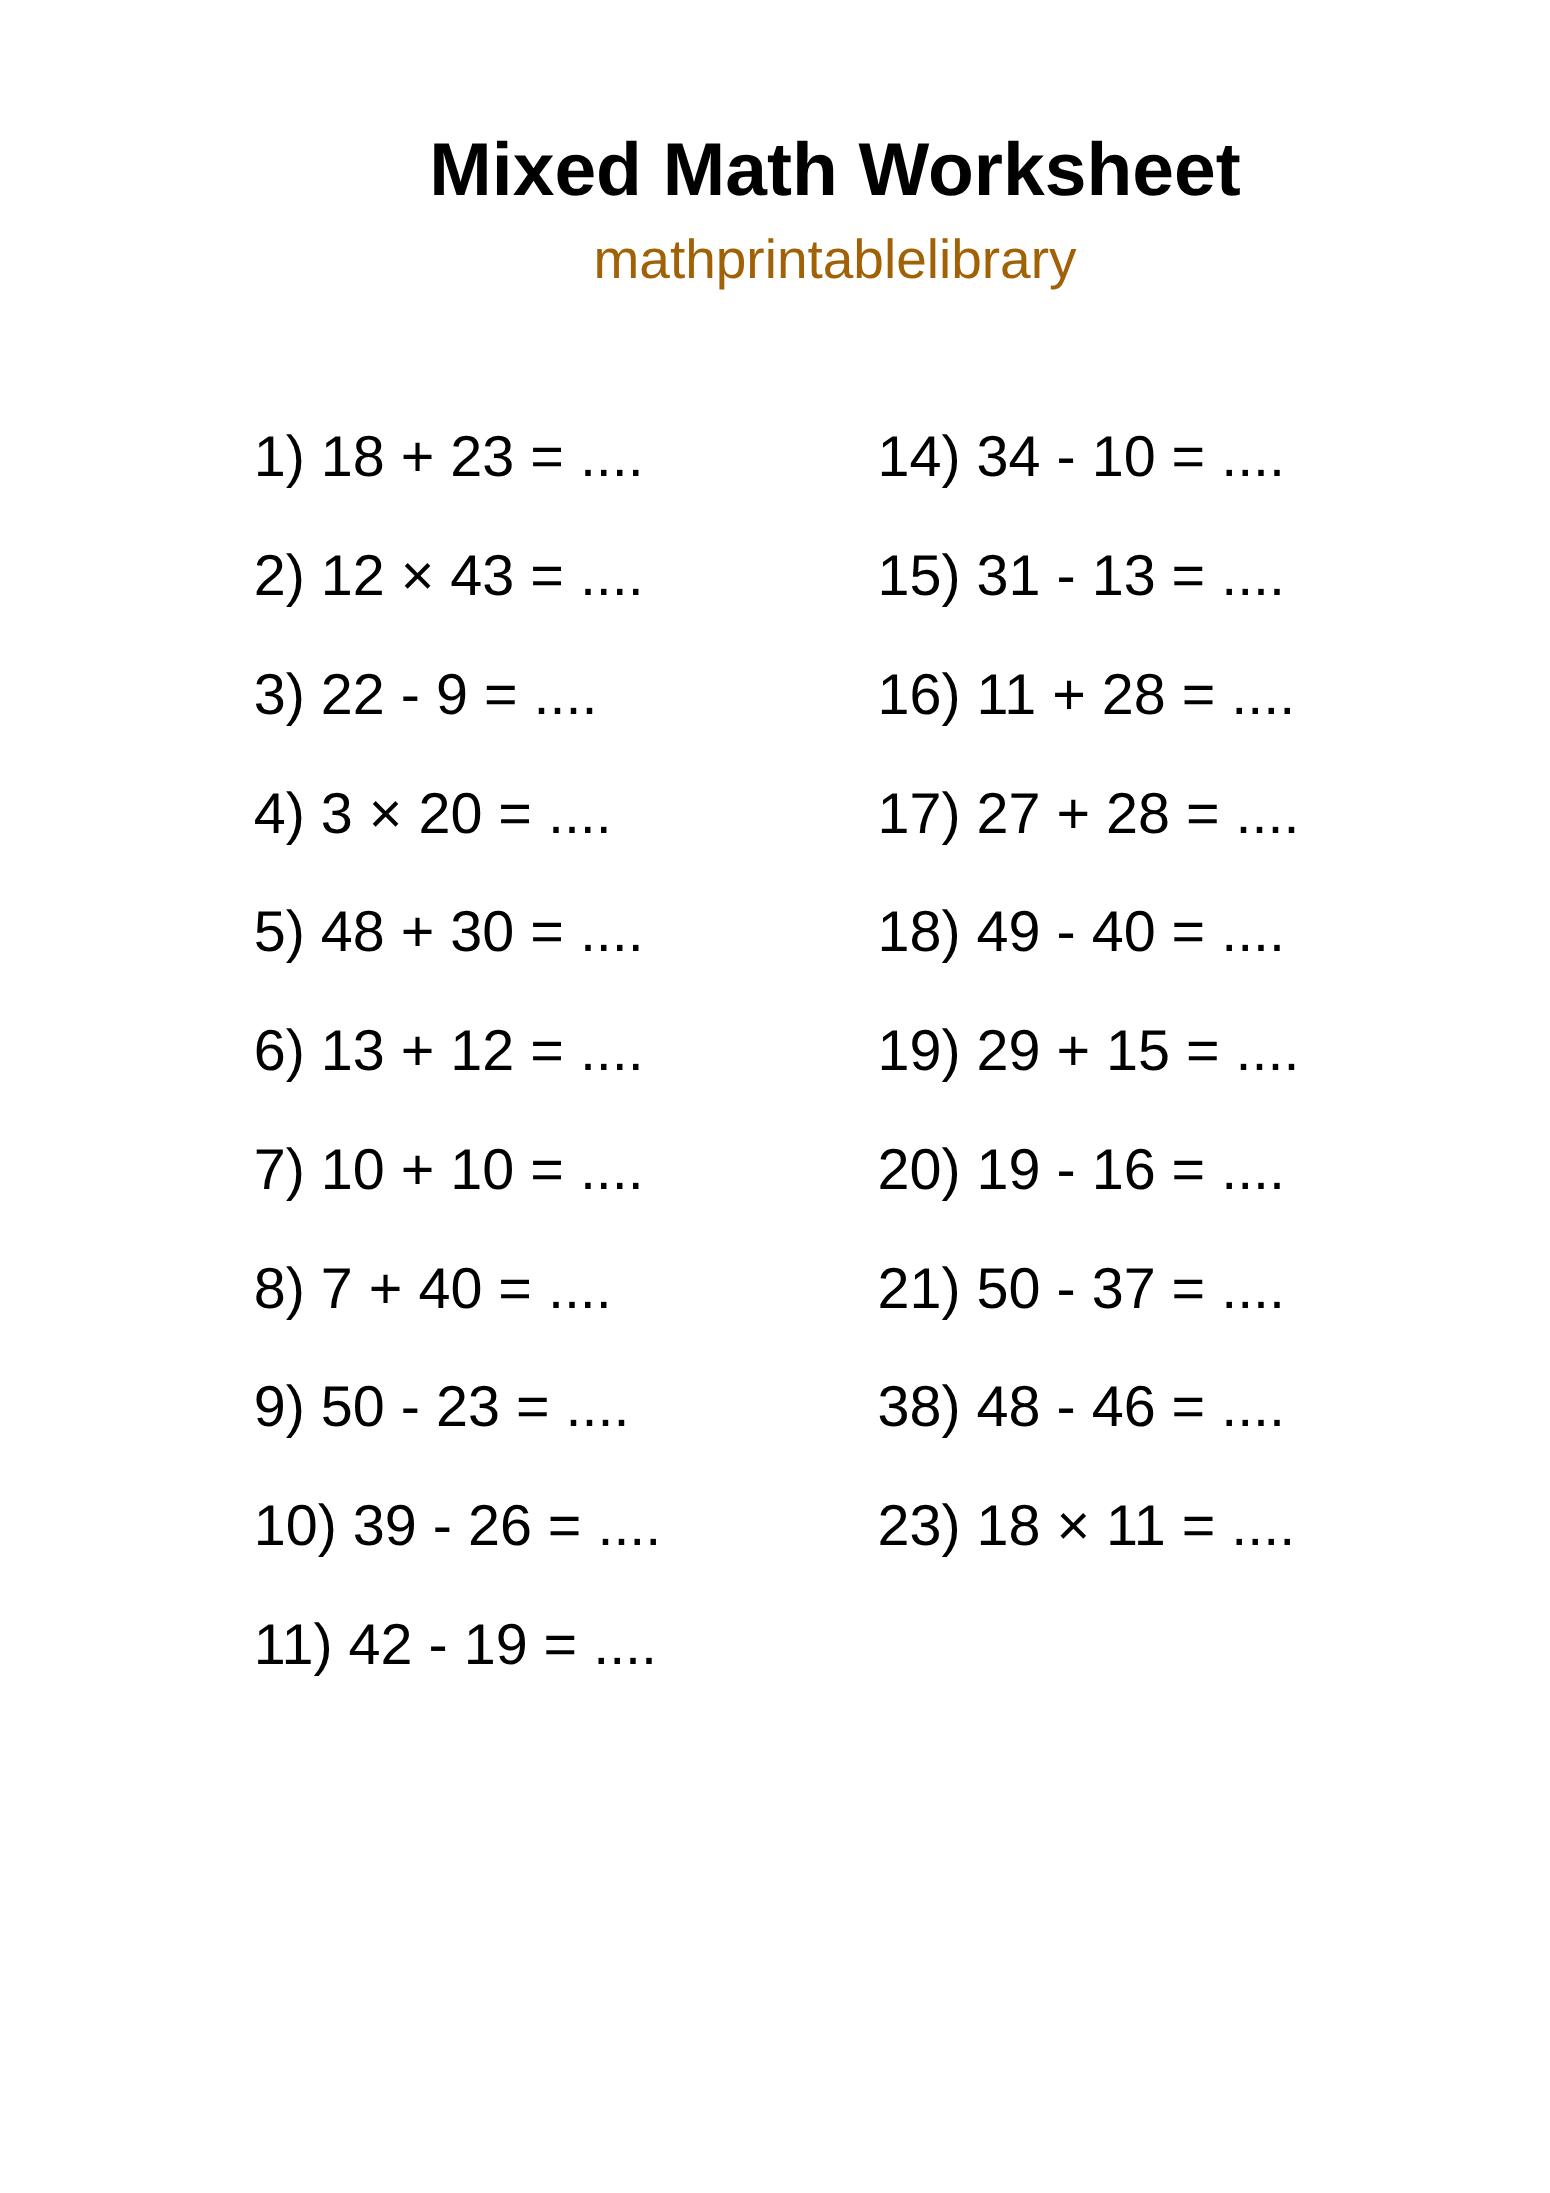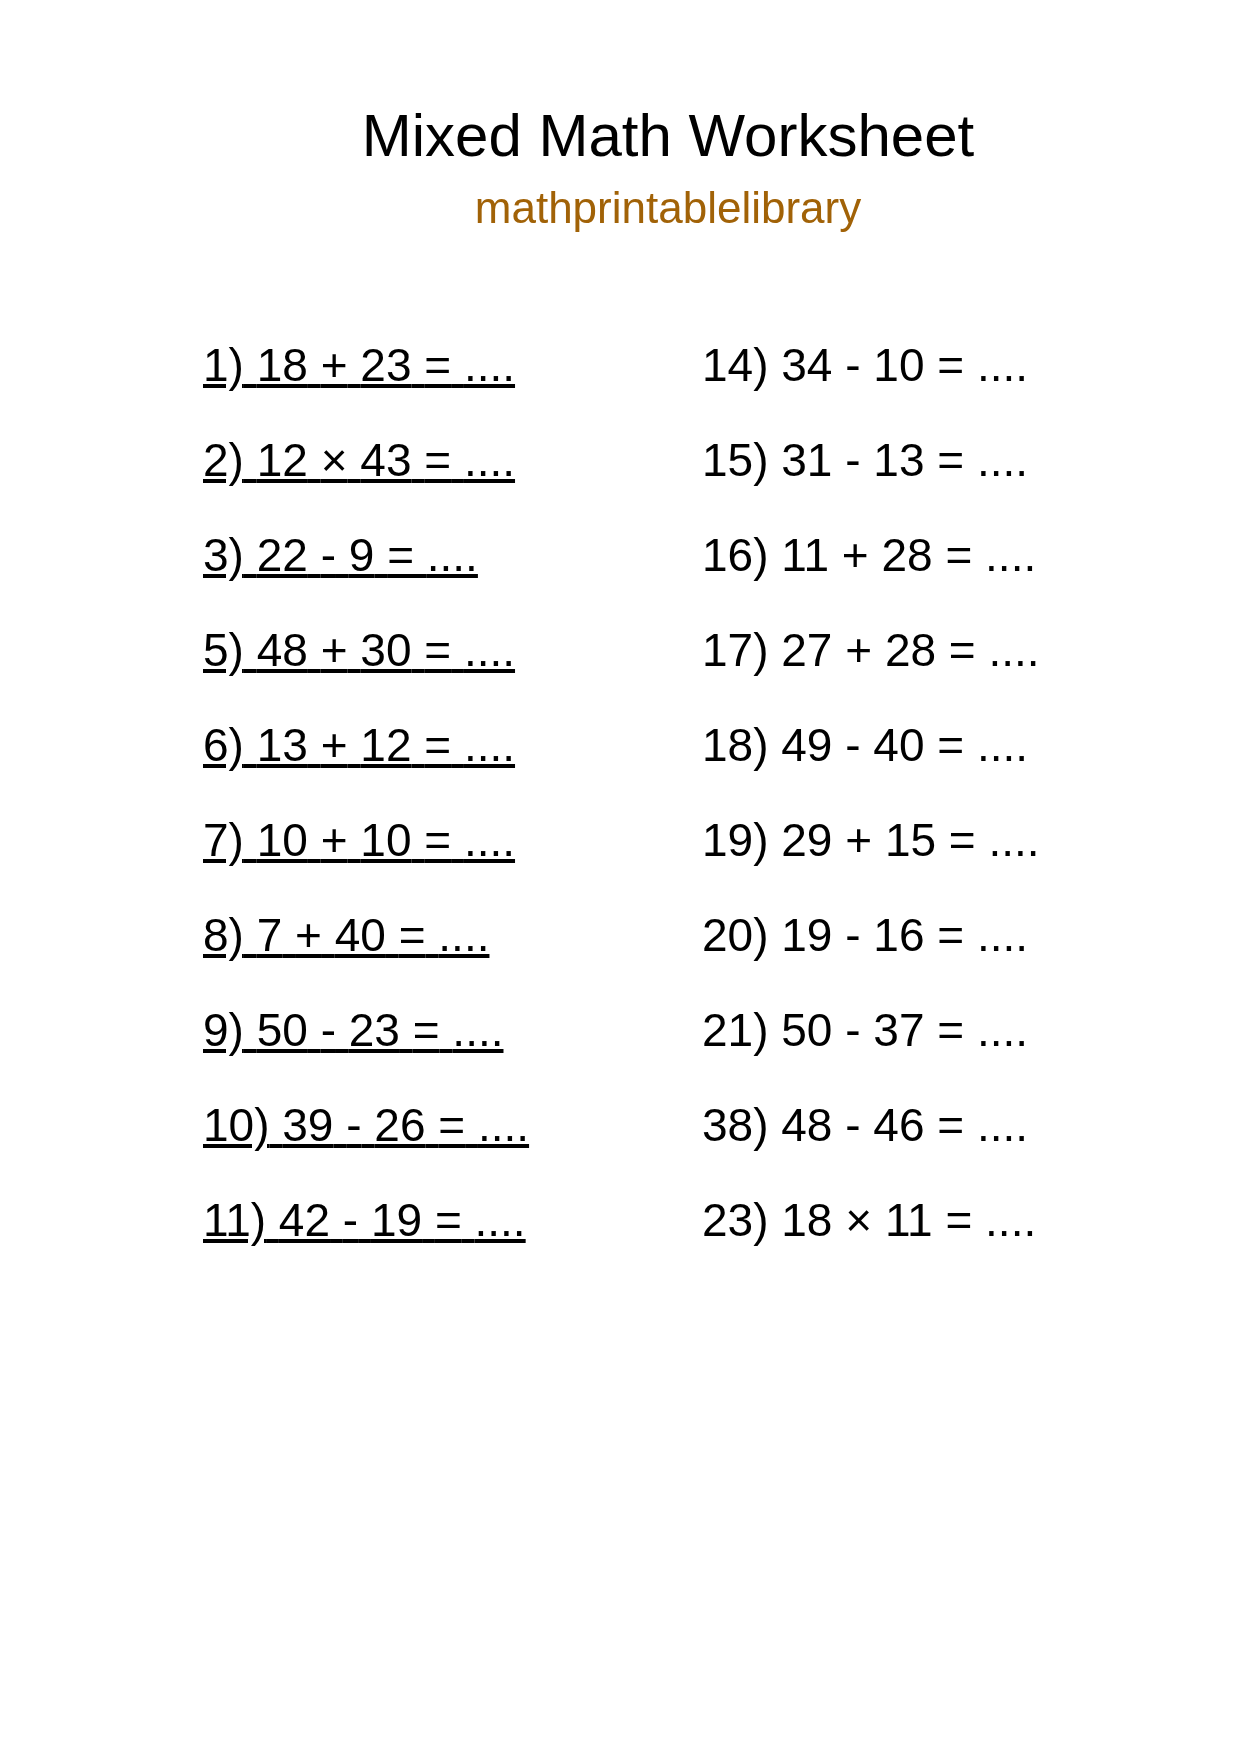--- a/index.html
+++ b/index.html
@@ -20,38 +20,38 @@
     position: absolute;
     top: 106px;
     left: 98px;
     width: 1140px;
     text-align: center;
   }
   .title {
     margin: 0;
     font-size: 60px;
     line-height: 60px;
-    font-weight: 400;
+    font-weight: 700;
     color: #000000;
     letter-spacing: 0;
   }
   .subtitle {
     margin: 20px 0 0 0;
     font-size: 44px;
     line-height: 44px;
     font-weight: 400;
     color: #a16207;
     letter-spacing: 0;
   }
   .column {
     position: absolute;
     top: 342px;
     text-align: left;
   }
-  .column-left  { left: 203px; text-decoration: underline; }
+  .column-left  { left: 203px; }
   .column-right { left: 702px; }
   .problem {
     font-size: 46px;
     line-height: 46px;
     margin: 0 0 49px 0;
     white-space: nowrap;
     color: #000000;
   }
   .problem span { display: inline; }
 </style>
@@ -84,20 +84,28 @@
     </div>
       <div class="problem">
       <span>3)</span>
       <span>22</span>
       <span>-</span>
       <span>9</span>
       <span>=</span>
       <span>....</span>
     </div>
       <div class="problem">
+      <span>4)</span>
+      <span>3</span>
+      <span>×</span>
+      <span>20</span>
+      <span>=</span>
+      <span>....</span>
+    </div>
+      <div class="problem">
       <span>5)</span>
       <span>48</span>
       <span>+</span>
       <span>30</span>
       <span>=</span>
       <span>....</span>
     </div>
       <div class="problem">
       <span>6)</span>
       <span>13</span>

